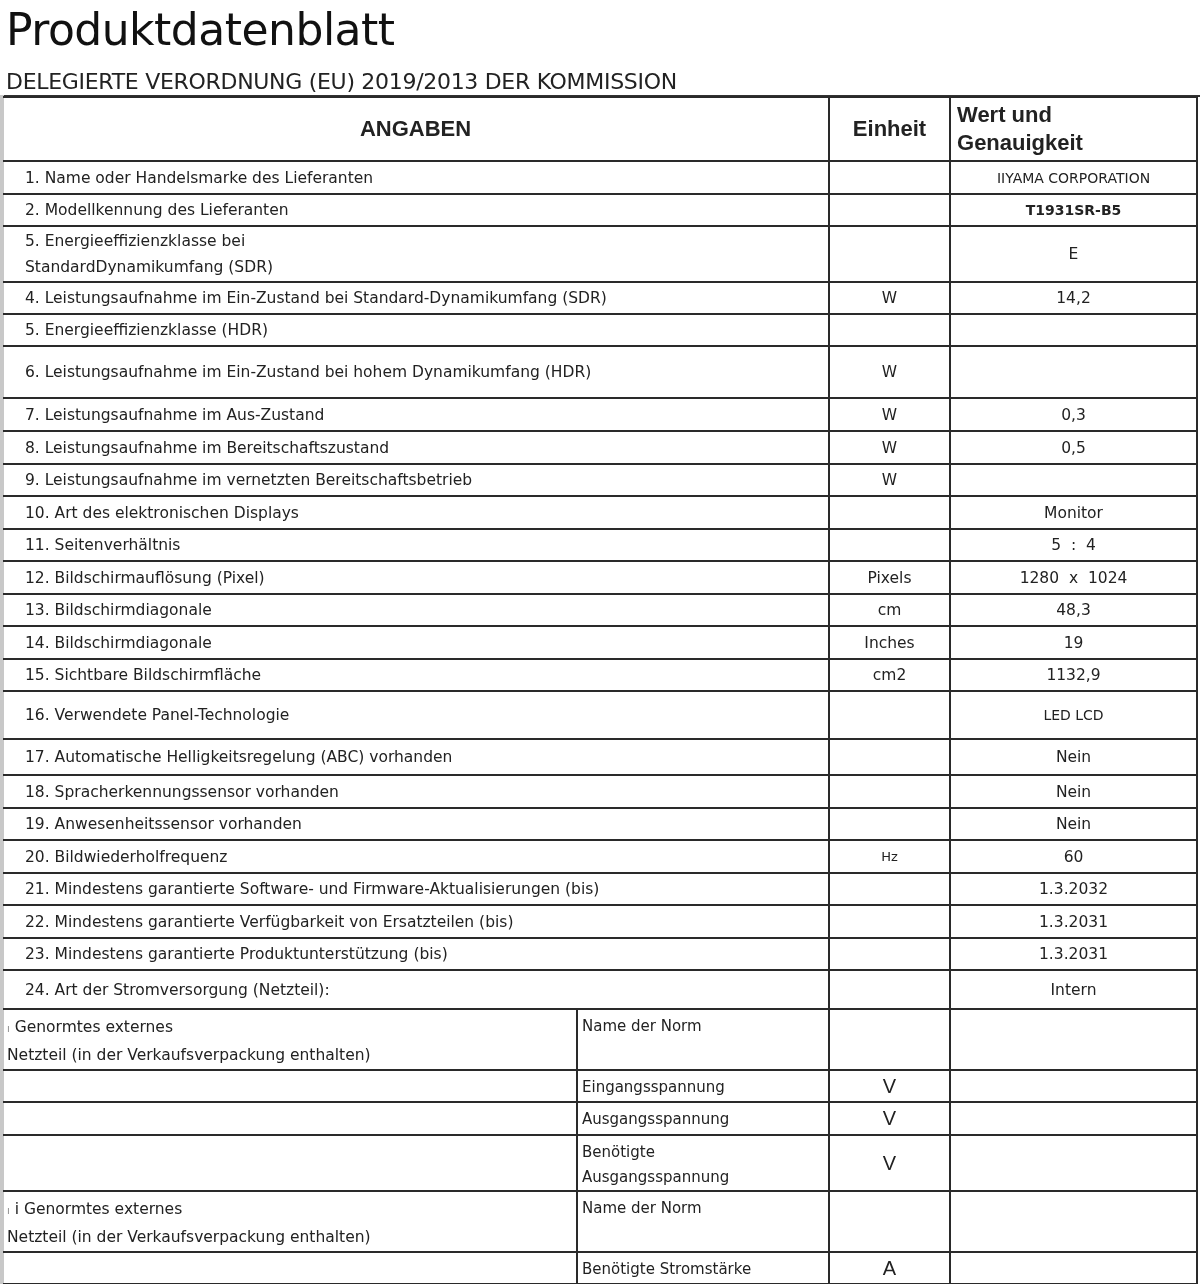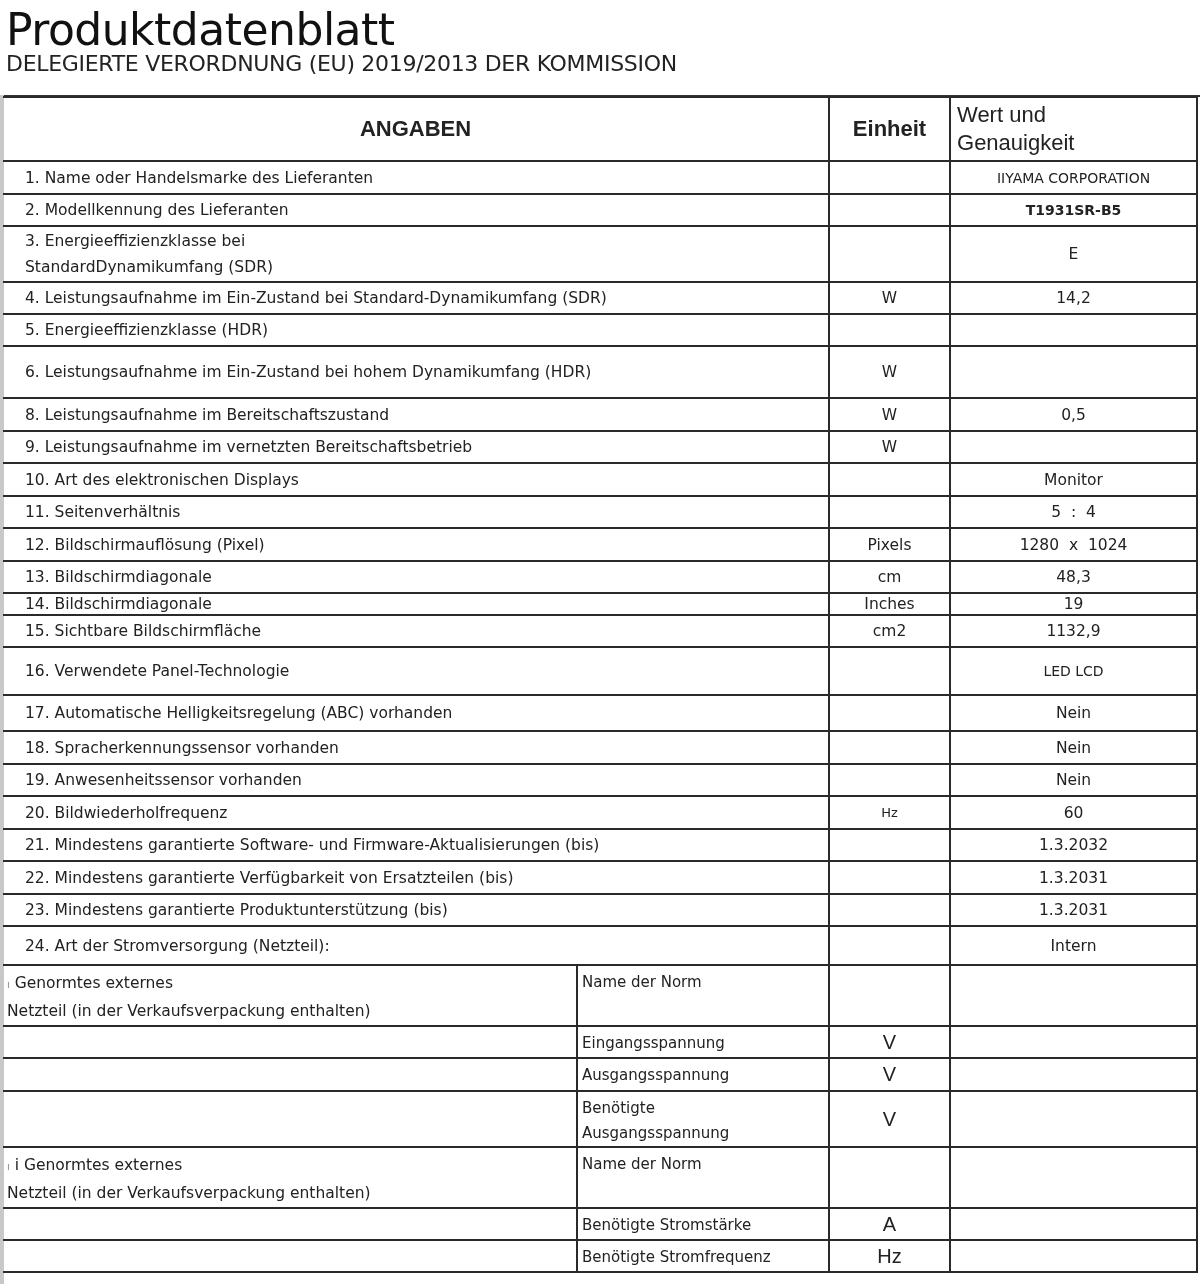--- a/index.html
+++ b/index.html
@@ -6,41 +6,41 @@
     body {
       width: 1200px; height: 1284px; position: relative; overflow: hidden;
       font-family: "Liberation Sans", sans-serif; color: #1a1a1a;
     }
     .title {
       position: absolute; left: 6px; top: 4px;
       font-family: "DejaVu Sans", sans-serif; font-size: 44px; color: #111;
       letter-spacing: -0.5px;
     }
     .subtitle {
-      position: absolute; left: 6px; top: 51px;
+      position: absolute; left: 6px; top: 69px;
       font-family: "DejaVu Sans", sans-serif; font-size: 22px; color: #222;
       letter-spacing: -0.3px;
     }
     .rule-top { position: absolute; left: 0; top: 95px; width: 1200px; height: 2px; background: #333; }
     .left-edge { position: absolute; left: 0; top: 95px; width: 4px; height: 1189px; background: #c8c8c8; }
 
     table.sheet {
       position: absolute; left: 3px; top: 96px; width: 1194px;
       border-collapse: collapse; table-layout: fixed;
       font-family: "DejaVu Sans", sans-serif; font-size: 15.5px; color: #222;
     }
     table.sheet td {
       border-top: 2px solid #2a2a2a; border-bottom: 2px solid #2a2a2a;
       padding: 0; vertical-align: middle; overflow: hidden; white-space: nowrap;
     }
     table.sheet td.vl { border-left: 2px solid #2a2a2a; }
     table.sheet td.vr { border-right: 2px solid #2a2a2a; }
     .hdr-ang { text-align: center; font-family: "Liberation Sans", sans-serif; font-weight: bold; font-size: 22px; }
     .hdr-unit { text-align: center; font-family: "Liberation Sans", sans-serif; font-weight: bold; font-size: 22px; }
-    .hdr-val { text-align: left; font-family: "Liberation Sans", sans-serif; font-weight: normal; font-size: 22px; line-height: 28px; padding-left: 6px !important; white-space: normal !important; }
+    .hdr-val { text-align: left; font-family: "Liberation Sans", sans-serif; font-weight: bold; font-size: 22px; line-height: 28px; padding-left: 6px !important; white-space: normal !important; }
     .lbl { padding-left: 22px !important; margin-top: 24px; }
     .lbl2 { padding-left: 22px !important; line-height: 26px; white-space: normal !important; }
     .unit { text-align: center; }
     .val { text-align: center; }
     .val-bold { text-align: center; font-weight: bold; font-size: 14px; margin-top: 40px; }
     .val-small { text-align: center; font-size: 14px; }
     .psu-left { padding-left: 4px !important; line-height: 27px; white-space: normal !important; vertical-align: top !important; padding-top: 4px !important; }
     .psu-sub { padding-left: 4px !important; vertical-align: top !important; padding-top: 4px !important; line-height: 25px; white-space: normal !important; font-size: 15px; }
     .psu-unit { text-align: center; font-family: "Liberation Sans", sans-serif; font-size: 20px; }
     .marker { font-size: 10px; color: #888; }
@@ -71,38 +71,43 @@
       <td colspan="2" class="lbl">1. Name oder Handelsmarke des Lieferanten</td>
       <td class="unit vl"></td>
       <td class="val-small vl vr">IIYAMA CORPORATION</td>
     </tr>
     <tr style="height:32px">
       <td colspan="2" class="lbl">2. Modellkennung des Lieferanten</td>
       <td class="unit vl"></td>
       <td class="val-bold vl vr">T1931SR-B5</td>
     </tr>
     <tr style="height:56px">
-      <td colspan="2" class="lbl2"><span>3. Energieeffizienzklasse bei</span><br><span>StandardDynamikumfang (SDR)</span></td>
+      <td colspan="2" class="lbl2"><span>5. Energieeffizienzklasse bei</span><br><span>StandardDynamikumfang (SDR)</span></td>
       <td class="unit vl"></td>
       <td class="val vl vr">E</td>
     </tr>
     <tr style="height:32px">
       <td colspan="2" class="lbl">4. Leistungsaufnahme im Ein-Zustand bei Standard-Dynamikumfang (SDR)</td>
       <td class="unit vl">W</td>
       <td class="val vl vr">14,2</td>
     </tr>
     <tr style="height:32px">
       <td colspan="2" class="lbl">5. Energieeffizienzklasse (HDR)</td>
       <td class="unit vl"></td>
       <td class="val vl vr"></td>
     </tr>
     <tr style="height:52px">
       <td colspan="2" class="lbl">6. Leistungsaufnahme im Ein-Zustand bei hohem Dynamikumfang (HDR)</td>
       <td class="unit vl">W</td>
       <td class="val vl vr"></td>
+    </tr>
+    <tr style="height:33px">
+      <td colspan="2" class="lbl">7. Leistungsaufnahme im Aus-Zustand</td>
+      <td class="unit vl">W</td>
+      <td class="val vl vr">0,3</td>
     </tr>
     <tr style="height:33px">
       <td colspan="2" class="lbl">8. Leistungsaufnahme im Bereitschaftszustand</td>
       <td class="unit vl">W</td>
       <td class="val vl vr">0,5</td>
     </tr>
     <tr style="height:32px">
       <td colspan="2" class="lbl">9. Leistungsaufnahme im vernetzten Bereitschaftsbetrieb</td>
       <td class="unit vl">W</td>
       <td class="val vl vr"></td>
@@ -120,21 +125,21 @@
     <tr style="height:33px">
       <td colspan="2" class="lbl">12. Bildschirmauflösung (Pixel)</td>
       <td class="unit vl">Pixels</td>
       <td class="val vl vr" style="white-space:pre">1280  x  1024</td>
     </tr>
     <tr style="height:32px">
       <td colspan="2" class="lbl">13. Bildschirmdiagonale</td>
       <td class="unit vl">cm</td>
       <td class="val vl vr">48,3</td>
     </tr>
-    <tr style="height:22px">
+    <tr style="height:33px">
       <td colspan="2" class="lbl">14. Bildschirmdiagonale</td>
       <td class="unit vl">Inches</td>
       <td class="val vl vr">19</td>
     </tr>
     <tr style="height:32px">
       <td colspan="2" class="lbl">15. Sichtbare Bildschirmfläche</td>
       <td class="unit vl">cm2</td>
       <td class="val vl vr">1132,9</td>
     </tr>
     <tr style="height:48px">

